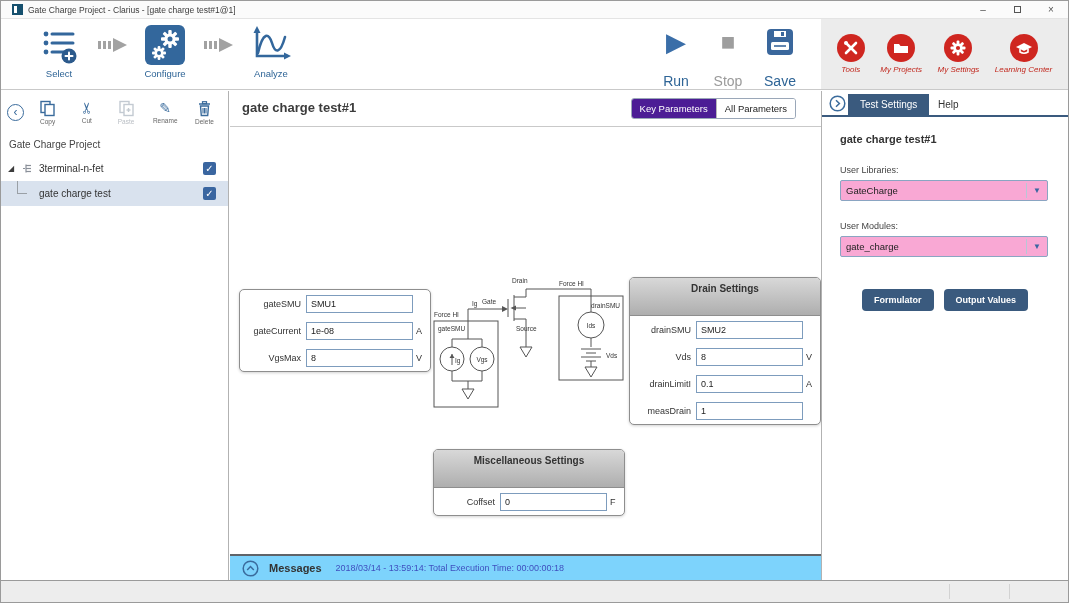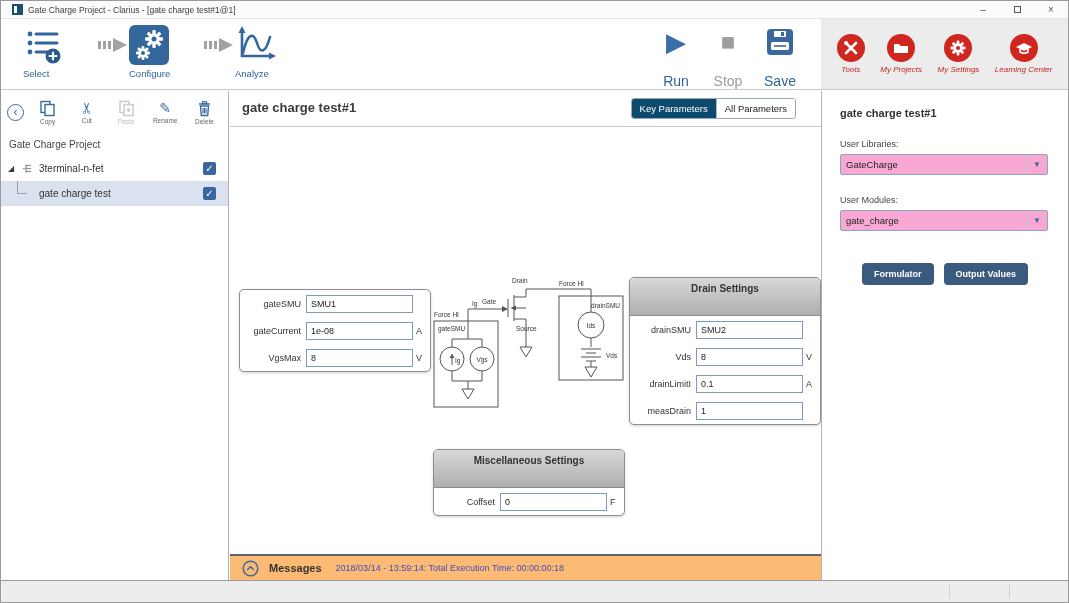--- a/index.html
+++ b/index.html
@@ -22,21 +22,21 @@
              line-height:18px; cursor:default; }
   .max-box { display:inline-block; width:7px; height:7px;
              border:1px solid #555; }
 
   
   .toolbar { position:absolute; top:18px; left:0; right:0; height:71px;
              background:#fff; border-bottom:1px solid #c9c9c9; }
   .flow-group { position:absolute; left:22px; top:6px; display:flex;
                 align-items:center; }
   .flow-item { width:72px; display:flex; flex-direction:column;
-               align-items:flex-start; }
+               align-items:center; }
   .fi-label { font-size:9.5px; color:#2e6496; margin-top:3px; }
   .flow-arrow { margin:0 2px 14px 2px; }
   .action-group { position:absolute; right:262px; top:8px; display:flex; }
   .action-item { width:52px; display:flex; flex-direction:column;
                  align-items:center; }
   .run-glyph { font-size:26px; color:#3a6ea8; line-height:30px; }
   .stop-glyph { font-size:24px; color:#9e9e9e; line-height:30px; }
   .action-label { font-size:14px; color:#2e6496; margin-top:16px; }
   .action-label.dis { color:#9a9a9a; }
   .global-zone { position:absolute; left:820px; right:0; top:0; bottom:0;
@@ -85,21 +85,21 @@
 
   
   .main-header { position:absolute; top:0; left:0; right:0; height:36px;
                  border-bottom:1px solid #c9c9c9; }
   .main-title { position:absolute; left:12px; top:9px; font-size:13px;
                 font-weight:bold; color:#3c3c3c; }
   .param-toggle { position:absolute; right:25px; top:7px; display:flex;
                   border:1px solid #9aa7b8; border-radius:3px;
                   overflow:hidden; }
   .param-btn { font-size:9.5px; padding:4px 8px; }
-  .param-btn.active { background:#0c4a6e; color:#fff; }
+  .param-btn.active { background:#4c1d95; color:#fff; }
   .param-btn.idle { background:#fff; color:#222;
                     border-left:1px solid #b8b8b8; }
 
   .main-canvas { position:absolute; top:36px; left:0; right:0; bottom:26px;
                  background:#fff; }
 
   
   .cpanel { position:absolute; background:#fff; border:1px solid #8e8e8e;
             border-radius:5px; box-shadow:0 1px 3px rgba(0,0,0,.18); }
   .cpanel-h { height:38px; line-height:22px; text-align:center;
@@ -111,21 +111,21 @@
                padding-right:5px; flex:0 0 auto; }
   .crow input { flex:1; min-width:0; height:18px; border:1px solid #7d9cbd;
                 font-size:9px; padding:0 4px; color:#222;
                 font-family:"Liberation Sans", sans-serif; }
   .crow .unit { width:11px; font-size:9px; color:#333; padding-left:3px;
                 flex:0 0 auto; }
 
   
   .messages { position:absolute; left:0; right:0; bottom:0; height:26px;
               border-top:2px solid #5f6368; display:flex; align-items:center;
-              padding-left:12px; background:#fdba74; }
+              padding-left:12px; background:#7dd3fc; }
   .msg-title { font-size:11px; font-weight:bold; color:#333;
                margin:0 14px 0 10px; }
   .msg-log { font-size:9px; color:#3f4fbf; }
 
   
   .rp-tabs { position:relative; height:26px;
              border-bottom:2px solid #3a5a7e; }
   .rp-chevron { position:absolute; left:7px; top:4px; }
   .rp-tab { position:absolute; top:3px; font-size:10px; padding:5px 12px; }
   .rp-tab.active { left:26px; background:#3a5a7e; color:#fff; }
@@ -539,20 +539,30 @@
           <circle cx="8.5" cy="8.5" r="7.3" fill="none" stroke="#3a6b9c" stroke-width="1.5"></circle>
           <polyline points="5.2,10 8.5,6.6 11.8,10" fill="none" stroke="#3a6b9c" stroke-width="1.5"></polyline>
         </svg>
       </span>
       <span class="msg-title">Messages</span>
       <span class="msg-log">2018/03/14 - 13:59:14: Total Execution Time: 00:00:00:18</span>
     </div>
   </div>
 
   <div class="rightpanel">
+    <div class="rp-tabs">
+      <span class="rp-chevron">
+        <svg width="17" height="17" viewBox="0 0 17 17">
+          <circle cx="8.5" cy="8.5" r="7.3" fill="none" stroke="#3a6b9c" stroke-width="1.5"></circle>
+          <polyline points="7,5.2 10.4,8.5 7,11.8" fill="none" stroke="#3a6b9c" stroke-width="1.5"></polyline>
+        </svg>
+      </span>
+      <span class="rp-tab active">Test Settings</span>
+      <span class="rp-tab idle">Help</span>
+    </div>
 
     <div class="rp-title">gate charge test#1</div>
 
     <div class="rp-label">User Libraries:</div>
     <div class="dropdown">
       <span class="dd-value">GateCharge</span>
       <span class="dd-sep"></span>
       <span class="dd-arrow">▼</span>
     </div>
 

